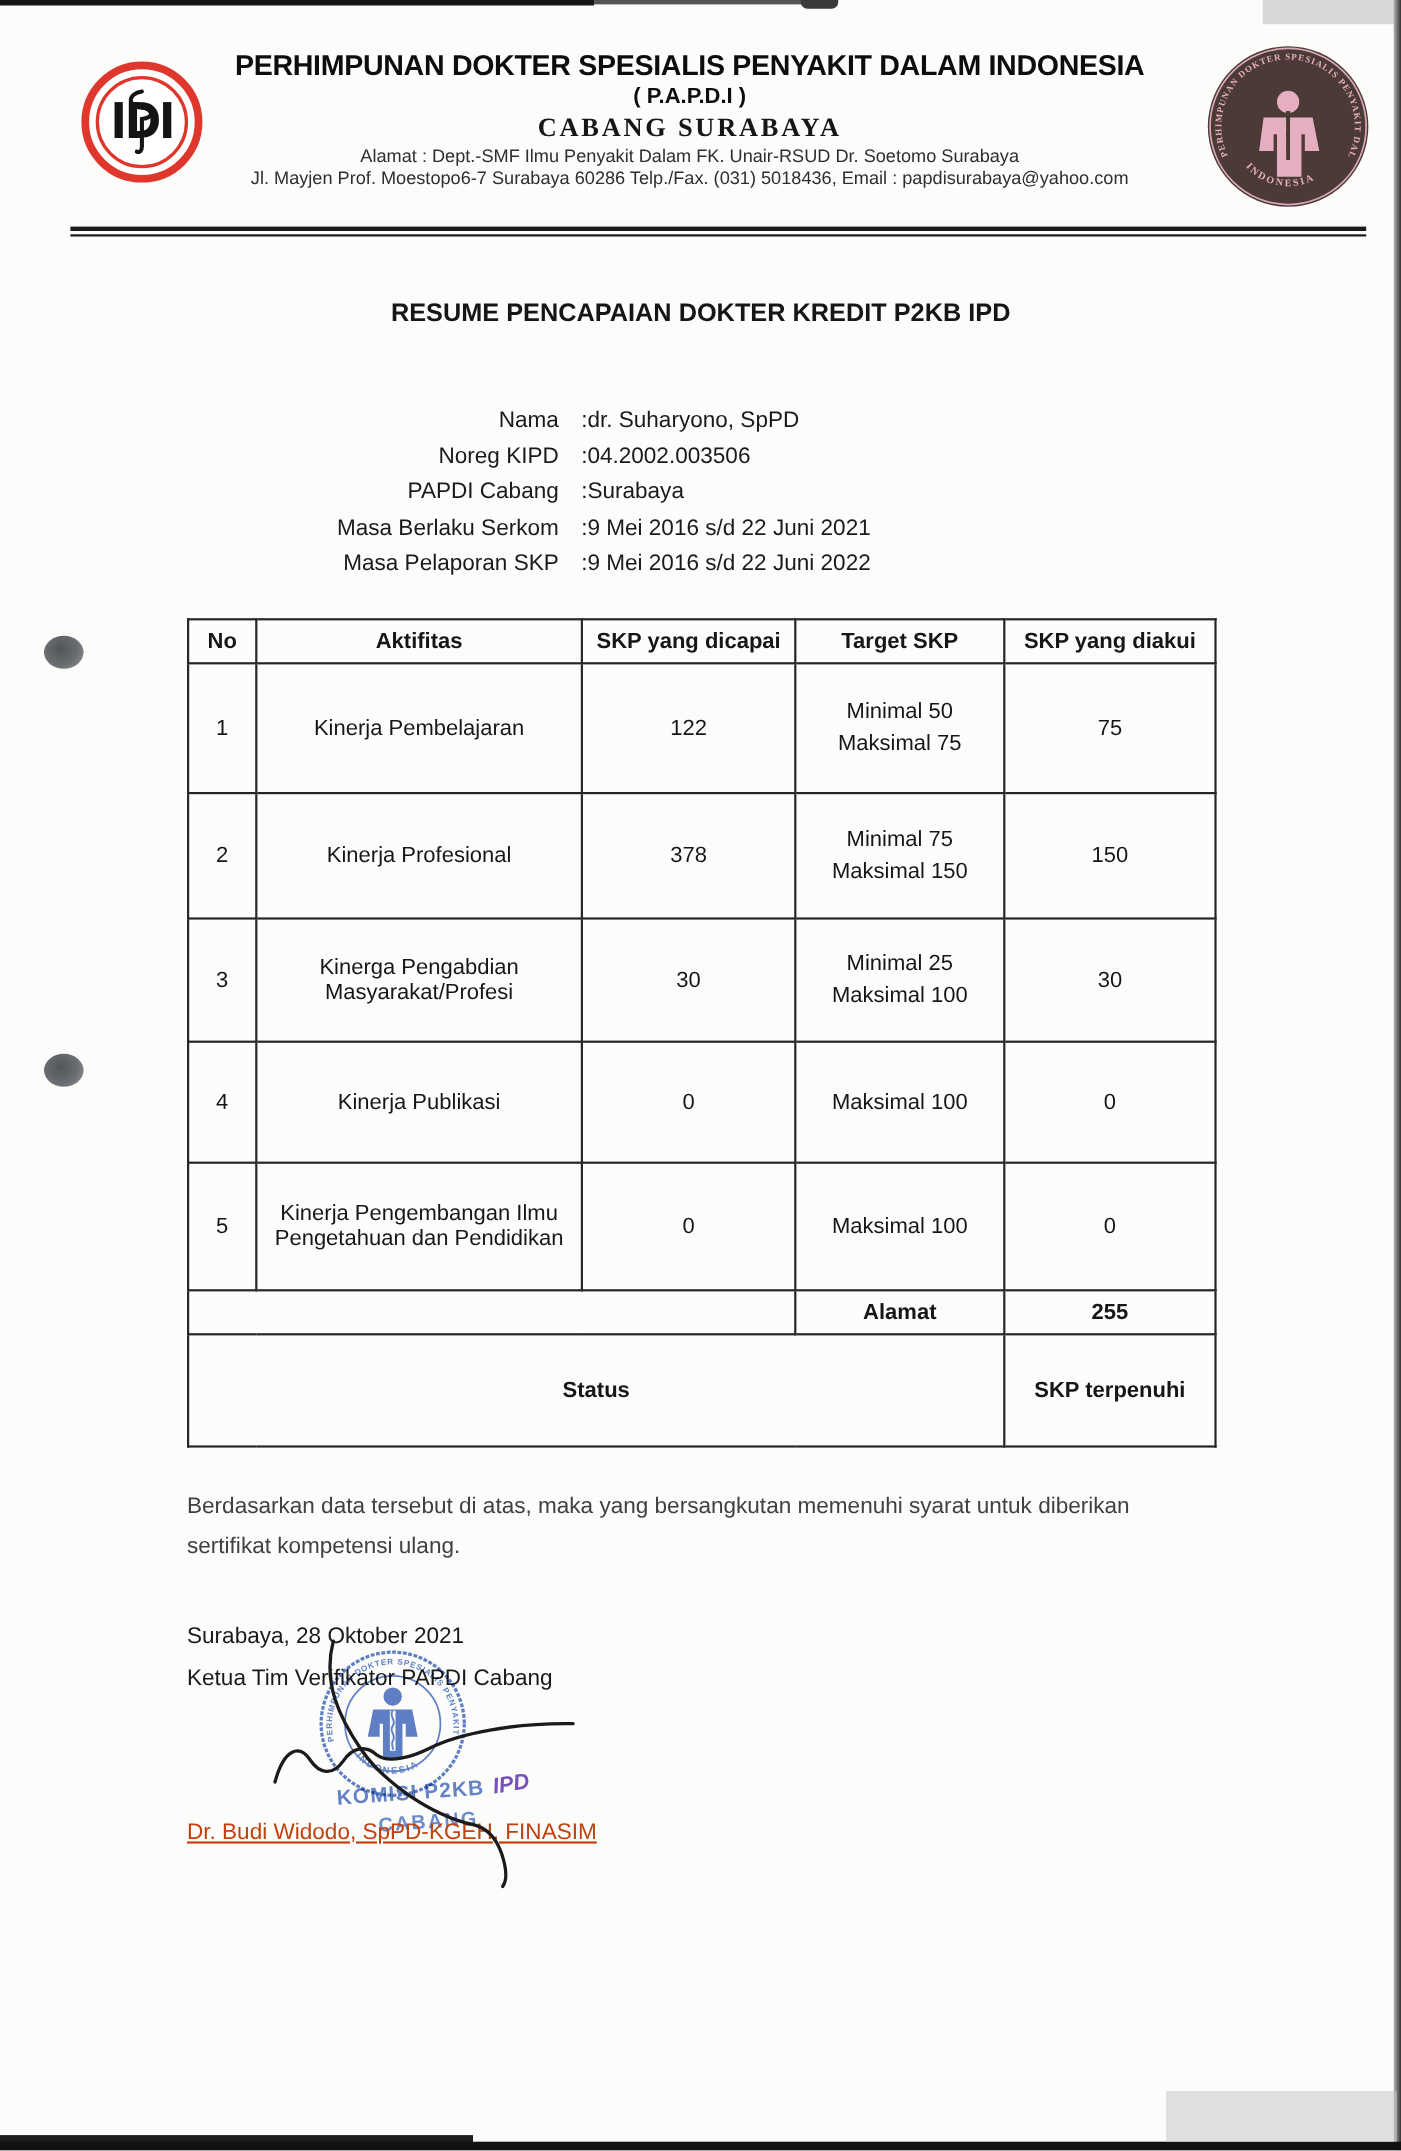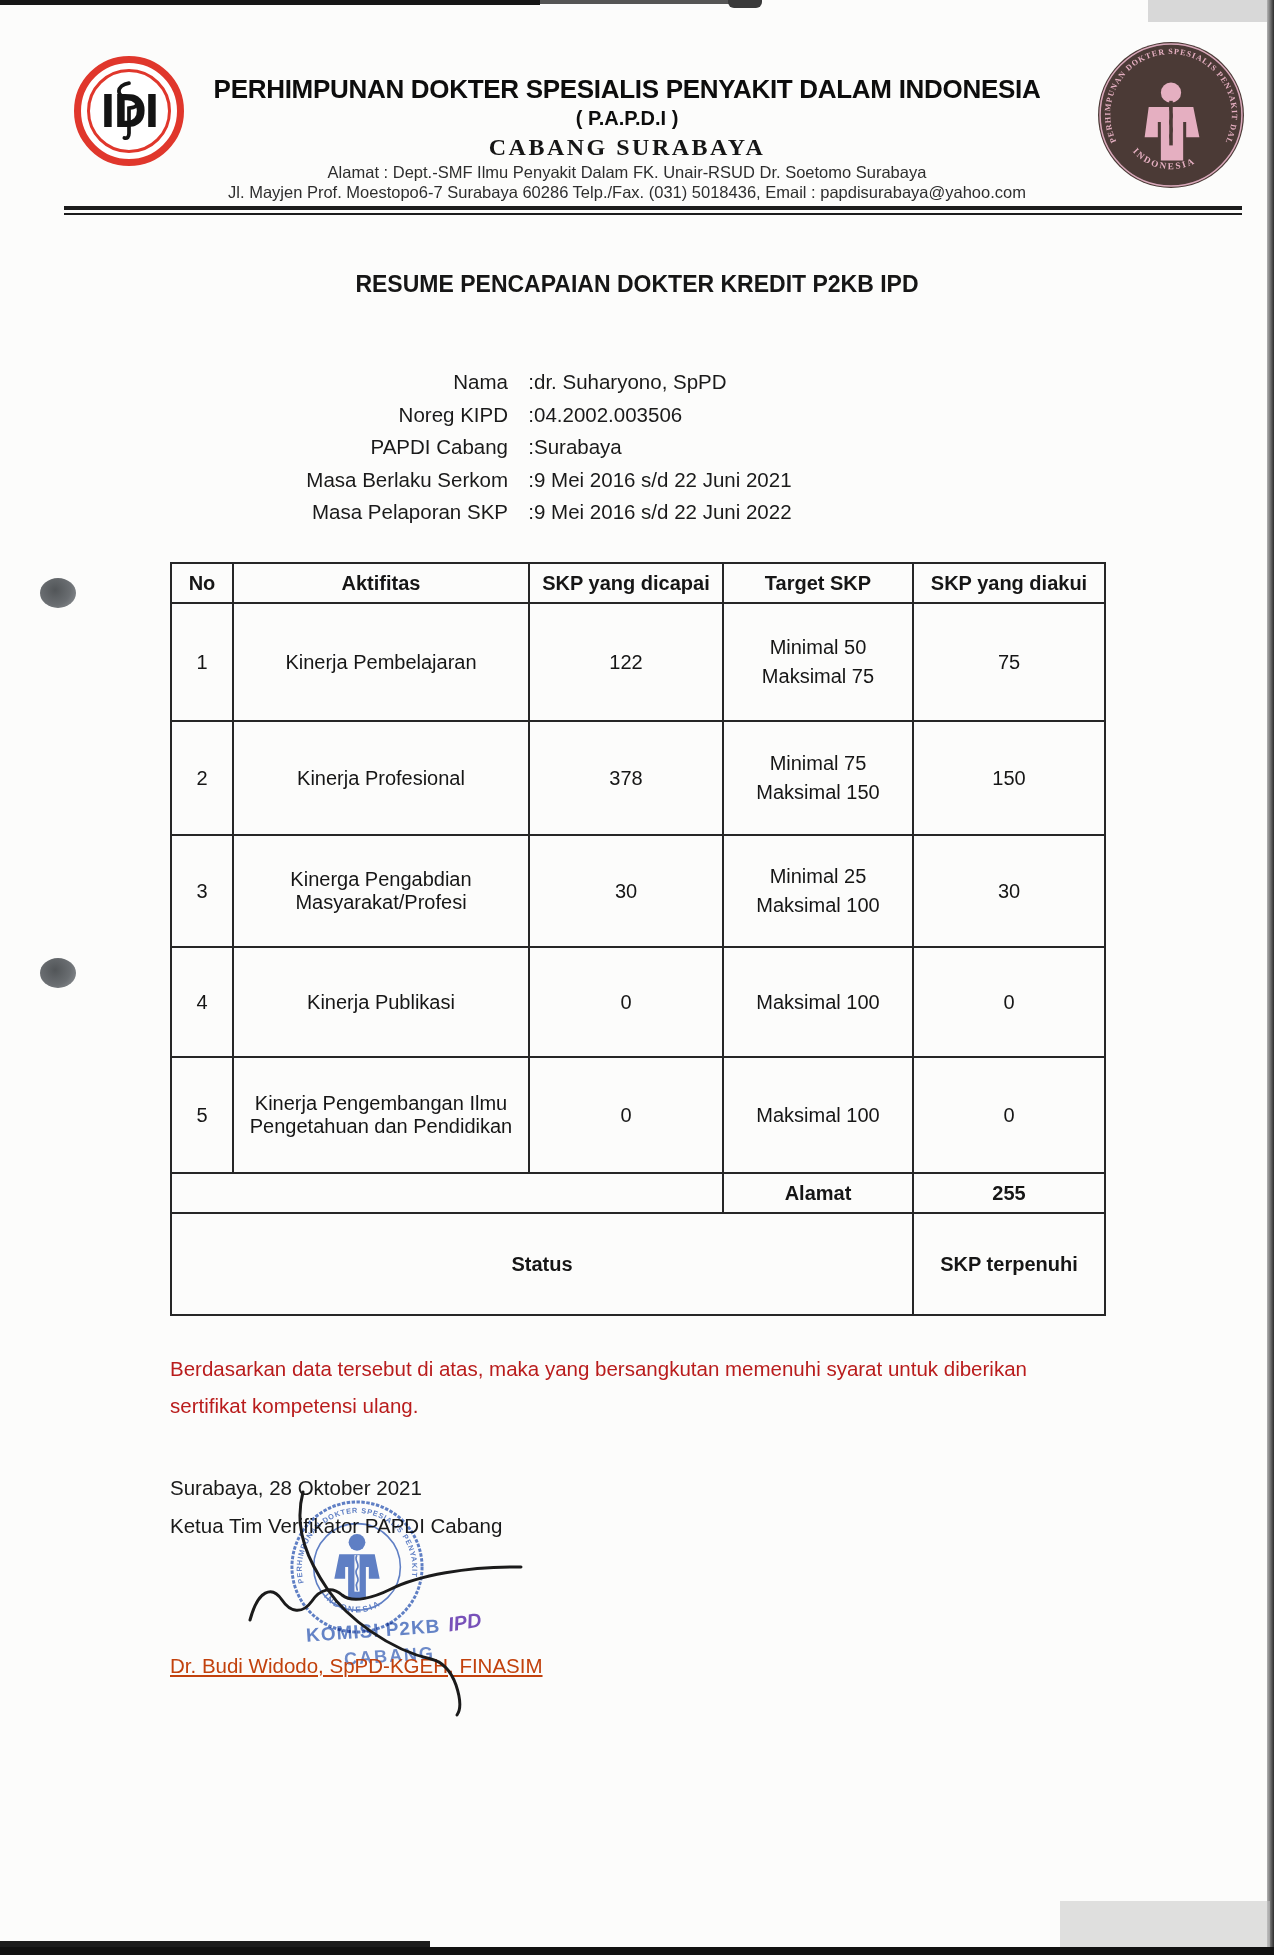--- a/index.html
+++ b/index.html
@@ -30,21 +30,21 @@
 
   
   .idi-logo{left:74px;top:56px;width:110px;height:110px;border:7px solid #e0372c;border-radius:50%;
     box-sizing:border-box;background:#fff;display:flex;align-items:center;justify-content:center;}
   .idi-inner{position:relative;width:84px;height:84px;border:3px solid #e0372c;border-radius:50%;
     box-sizing:border-box;display:flex;align-items:center;justify-content:center;}
   .idi-text{font-family:"DejaVu Sans", sans-serif;font-weight:bold;font-size:40px;color:#141414;
     letter-spacing:-2px;transform:scaleY(1.12);line-height:1;}
   .idi-snake{position:absolute;left:0;top:0;width:100%;height:100%;}
   .papdi-logo{left:1096px;top:40px;width:150px;height:150px;}
-  .lh-text{left:120px;right:140px;top:44px;text-align:center;margin-top:30px;}
+  .lh-text{left:120px;right:140px;top:44px;text-align:center;}
   .lh-org{font-size:26px;font-weight:bold;color:#0d0d0d;line-height:30px;letter-spacing:-.3px;}
   .lh-abbr{font-size:20px;font-weight:bold;color:#0d0d0d;line-height:29px;}
   .lh-branch{font-family:"Liberation Serif", serif;font-size:24px;font-weight:bold;letter-spacing:2.5px;line-height:29px;color:#161616;}
   .lh-en{font-family:"Liberation Serif", serif;font-size:19px;font-weight:bold;line-height:23px;color:#161616;}
   .lh-addr{font-size:16.5px;color:#2e2e2e;line-height:20px;}
   .double-rule{left:64px;top:206px;width:1178px;height:3px;border-top:4px solid #1c1c1c;border-bottom:2px solid #1c1c1c;}
 
   
   .doc-title{left:0;right:0;top:271px;text-align:center;font-size:23px;font-weight:bold;color:#161616;}
   .info-block{left:240px;top:366px;font-size:20.5px;color:#1a1a1a;}
@@ -52,21 +52,21 @@
   .info-label{width:268px;}
   .info-colon{width:26px;}
   .skp-table{left:170px;top:562px;border-collapse:collapse;table-layout:fixed;font-size:20px;color:#161616;}
   .skp-table td,.skp-table th{border:2px solid #262626;text-align:center;vertical-align:middle;padding:2px 6px;}
   .skp-table th{font-size:20px;font-weight:bold;}
   .c-no{width:62px;}.c-akt{width:296px;}.c-dic{width:194px;}.c-tgt{width:190px;}.c-dia{width:192px;}
   tr.hrow{height:40px;} tr.r1{height:118px;} tr.r2{height:114px;} tr.r3{height:112px;}
   tr.r4{height:110px;} tr.r5{height:116px;} tr.jumlah-row{height:40px;} tr.status-row{height:102px;}
   td.tgt{white-space:pre-line;line-height:29px;border-radius:12px;}
   td.bold{font-weight:bold;}
-  .closing-par{left:170px;top:1350px;width:935px;font-size:20.5px;line-height:37px;color:#b91c1c;}
+  .closing-par{left:170px;top:1350px;width:935px;font-size:20.5px;line-height:37px;color:#404040;}
   .city-date{left:170px;top:1476px;font-size:20.5px;color:#1a1a1a;}
   .signer-role{left:170px;top:1514px;font-size:20.5px;color:#1a1a1a;}
   .signer-name{left:170px;top:1654px;font-size:20.5px;color:#c2410c;z-index:6;text-decoration:underline;}
 
   
   .stamp-svg{left:288px;top:1498px;width:138px;height:138px;opacity:.88;mix-blend-mode:multiply;z-index:3;}
   .stamp-line{position:absolute;font-weight:bold;mix-blend-mode:multiply;z-index:3;}
   .stamp-komisi{left:306px;top:1620px;font-size:19px;color:#4a6fc0;transform:rotate(-4deg);opacity:.85;letter-spacing:1px;}
   .stamp-ipd{left:448px;top:1611px;font-size:20px;font-style:italic;color:#6a3fb5;transform:rotate(-9deg);opacity:.9;}
   .stamp-cabang{left:344px;top:1646px;font-size:18px;color:#4a6fc0;transform:rotate(-4deg);opacity:.8;letter-spacing:2px;}

